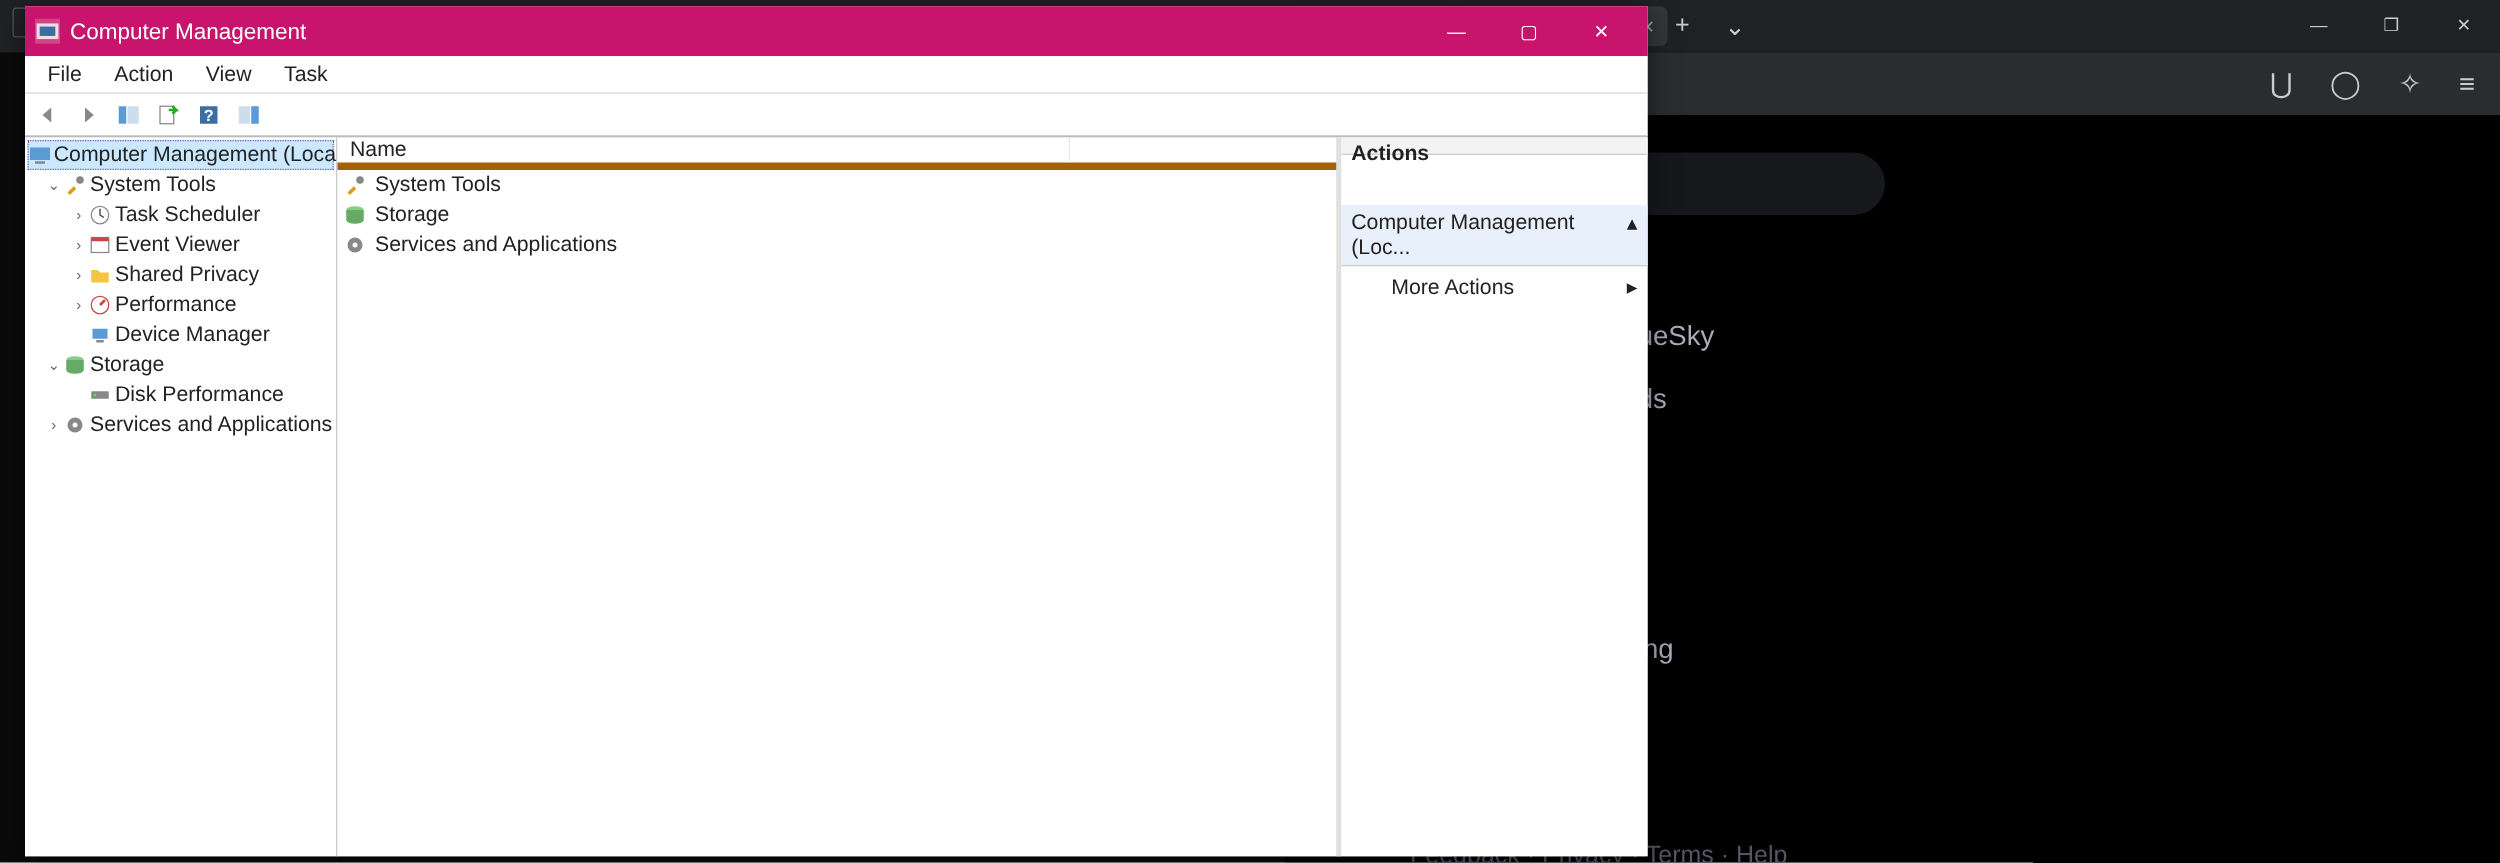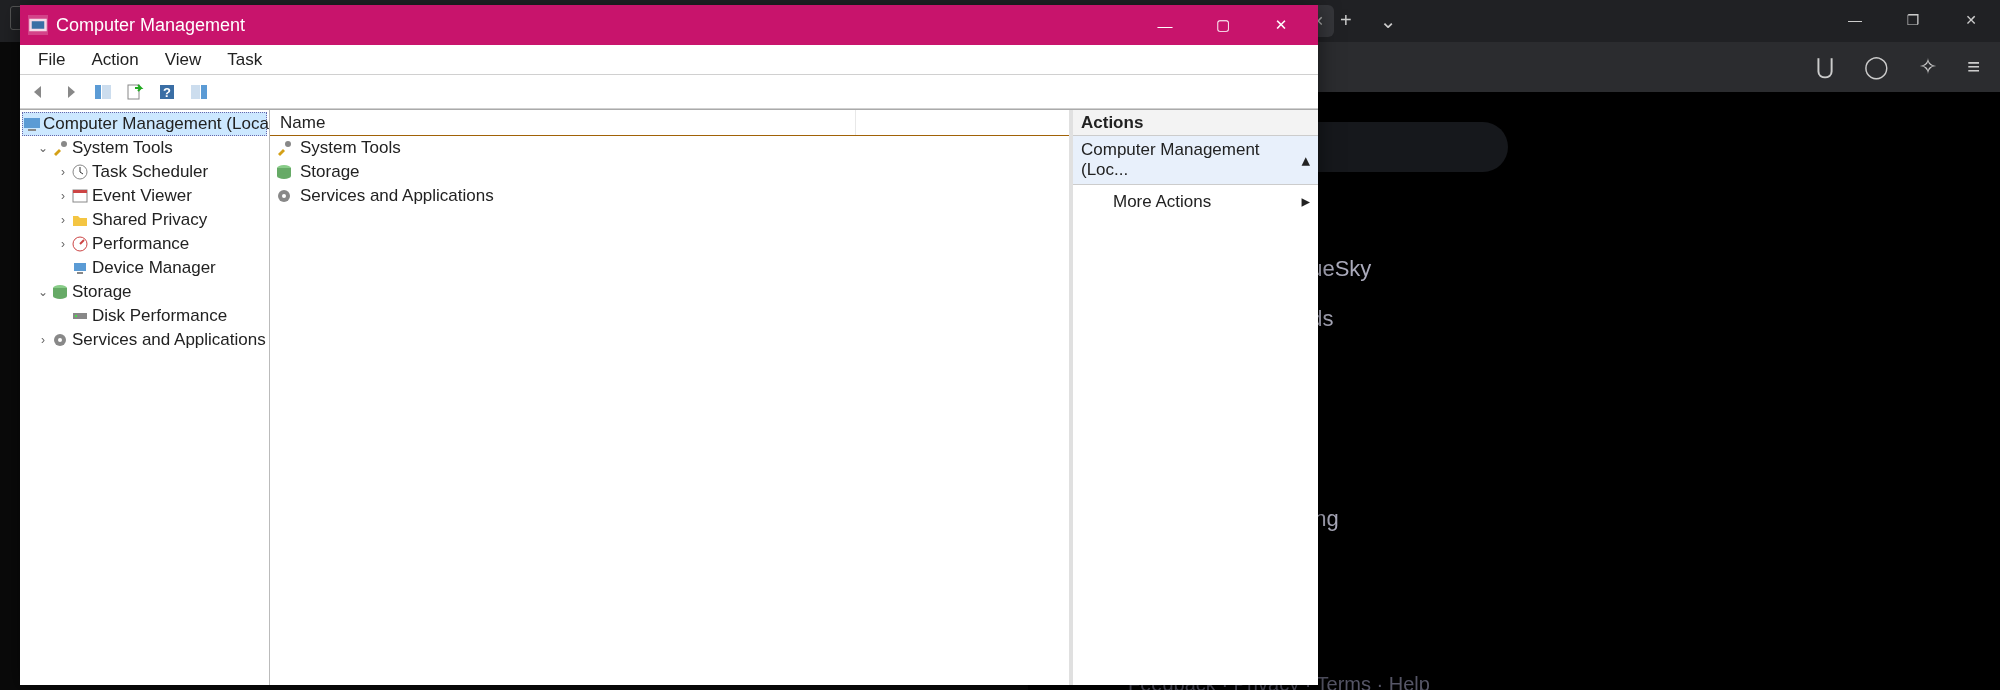--- a/index.html
+++ b/index.html
@@ -56,27 +56,27 @@
   .mmc-body { flex: 1; display: flex; border-top: 1px solid #aaa; min-height: 0; }
   .tree-pane { width: 250px; border-right: 1px solid #bbb; background: #fff; padding: 2px; font-size: 17px; color: #222; overflow: hidden; }
   .tree-row { display: flex; align-items: center; height: 24px; white-space: nowrap; }
   .tree-expander { width: 14px; text-align: center; color: #666; font-size: 12px; }
   .tree-icon { width: 20px; display: inline-flex; align-items: center; justify-content: center; margin-right: 2px; }
   .tree-row.sel { background: #cce8ff; border: 1px dotted #66a; }
   .ind1 { padding-left: 14px; }
   .ind2 { padding-left: 34px; }
 
   .list-pane { flex: 1; border-right: 4px solid #e0e0e0; background: #fff; font-size: 17px; color: #222; position: relative; }
-  .list-header { height: 26px; border-bottom: 1px solid #a16207; display: flex; align-items: center; padding-left: 6px; font-weight: 400; }
+  .list-header { height: 26px; border-bottom: 6px solid #a16207; display: flex; align-items: center; padding-left: 6px; font-weight: 400; }
   .list-header-col { border-right: 1px solid #e8e8e8; height: 100%; display: flex; align-items: center; padding-left: 4px; }
   .list-row { display: flex; align-items: center; height: 24px; padding-left: 4px; gap: 4px; }
 
   .actions-pane { width: 245px; background: #fff; font-size: 17px; color: #222; display: flex; flex-direction: column; }
-  .actions-title { height: 26px; background: #f3f3f3; border-bottom: 1px solid #ccc; font-weight: 700; padding: 3px 8px; }
-  .actions-sub { background: #e8f0fb; border-bottom: 1px solid #ccc; padding: 4px 8px; display: flex; align-items: center; justify-content: space-between; }
+  .actions-title { height: 14px; background: #f3f3f3; border-bottom: 1px solid #ccc; font-weight: 700; padding: 3px 8px; }
+  .actions-sub { background: #e8f0fb; border-bottom: 1px solid #ccc; padding: 4px 8px; display: flex; justify-content: space-between; margin-top: 40px; }
   .actions-item { padding: 6px 8px 6px 40px; display: flex; align-items: center; justify-content: space-between; }
 
   
   .ico { width: 18px; height: 18px; display: inline-block; }
 </style>
 </head>
 <body>
 
 <div class="browser-tabs">
   <div class="tab-strip-left"></div>

